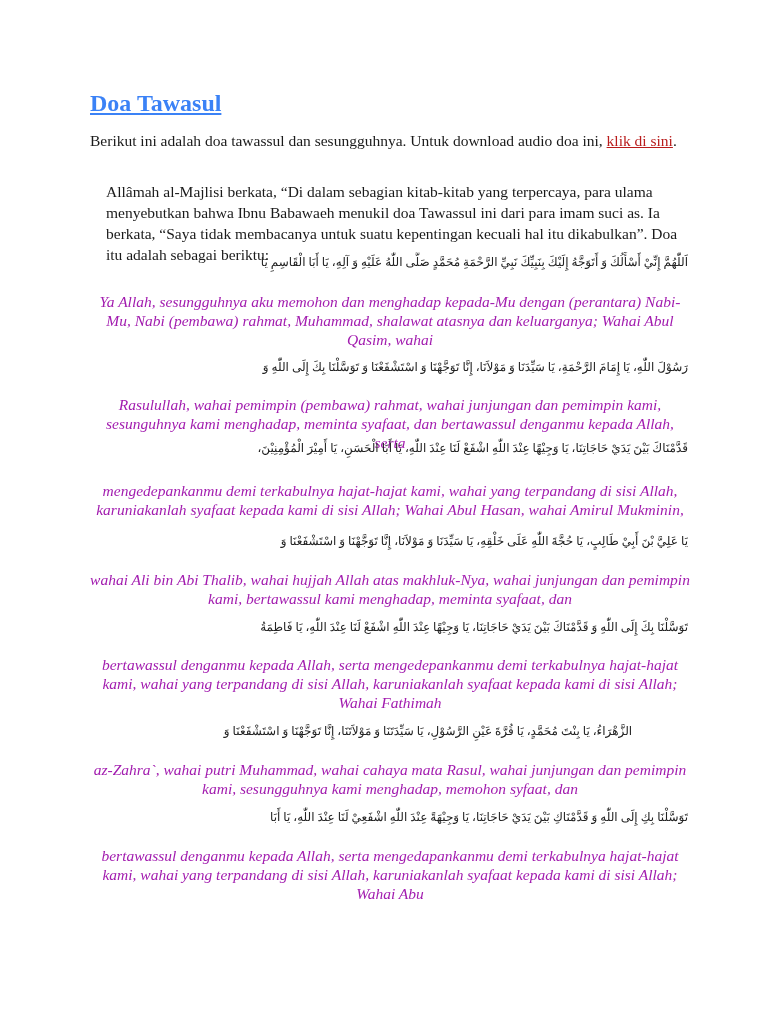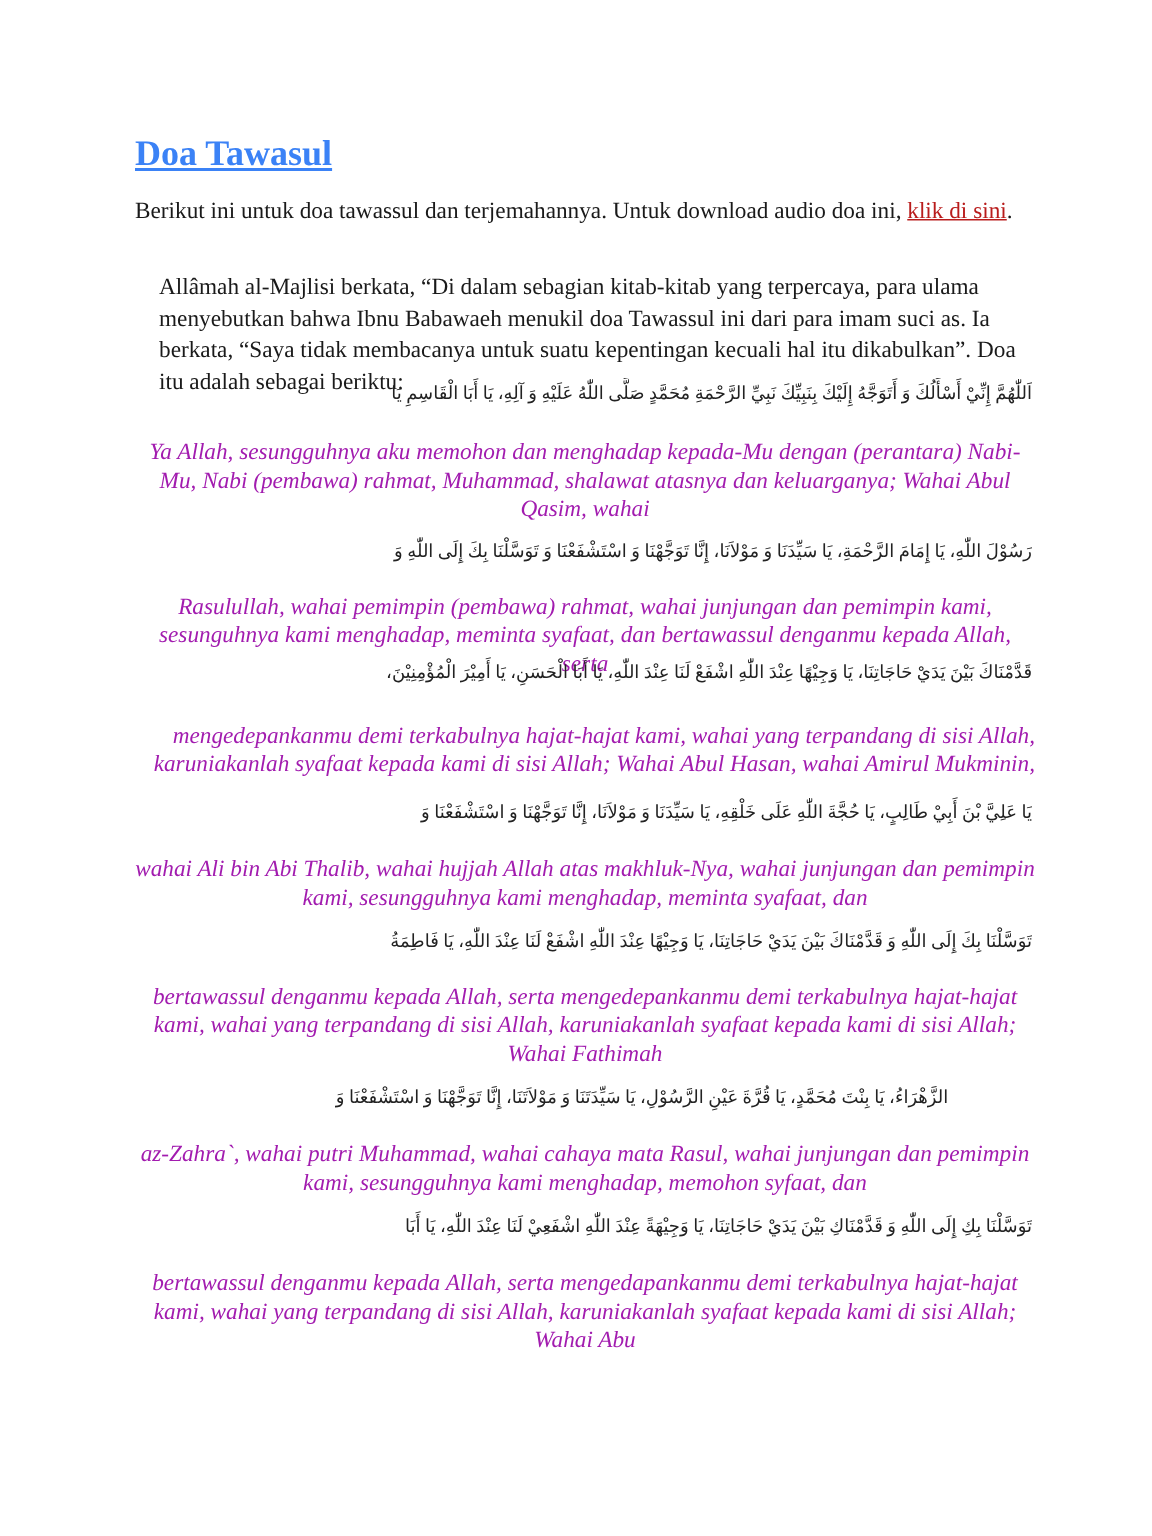--- a/index.html
+++ b/index.html
@@ -16,35 +16,35 @@
             font-family:Liberation Serif, serif; font-size:12px; line-height:20px; color:#222; white-space:nowrap; overflow:hidden; }
   .trans { position:absolute; left:0; width:600px; text-align:center; font-style:italic;
            font-size:15.5px; line-height:19px; color:#a21caf; }
 </style>
 </head>
 <body>
 
 <div class="page">
   <h1 class="title">Doa Tawasul</h1>
 
-  <div class="intro"><span>Berikut ini untuk doa tawassul dan terjemahannya. Untuk download audio doa ini, </span><a href="#">klik di sini</a><span>.</span></div>
+  <div class="intro"><span>Berikut ini adalah doa tawassul dan sesungguhnya. Untuk download audio doa ini, </span><a href="#">klik di sini</a><span>.</span></div>
 
   <p class="para2" style="margin:16px;">Allâmah al-Majlisi berkata, “Di dalam sebagian kitab-kitab yang terpercaya, para ulama menyebutkan bahwa Ibnu Babawaeh menukil doa Tawassul ini dari para imam suci as. Ia berkata, “Saya tidak membacanya untuk suatu kepentingan kecuali hal itu dikabulkan”. Doa itu adalah sebagai beriktu:</p>
 
   <div class="arabic" style="top:252px;">اَللّٰهُمَّ إِنِّيْ أَسْأَلُكَ وَ أَتَوَجَّهُ إِلَيْكَ بِنَبِيِّكَ نَبِيِّ الرَّحْمَةِ مُحَمَّدٍ صَلَّى اللّٰهُ عَلَيْهِ وَ آلِهِ، يَا أَبَا الْقَاسِمِ يَا</div>
   <div class="trans" style="top:292px;">Ya Allah, sesungguhnya aku memohon dan menghadap kepada-Mu dengan (perantara) Nabi-Mu, Nabi (pembawa) rahmat, Muhammad, shalawat atasnya dan keluarganya; Wahai Abul Qasim, wahai</div>
 
   <div class="arabic" style="top:357px;">رَسُوْلَ اللّٰهِ، يَا إِمَامَ الرَّحْمَةِ، يَا سَيِّدَنَا وَ مَوْلاَنَا، إِنَّا تَوَجَّهْنَا وَ اسْتَشْفَعْنَا وَ تَوَسَّلْنَا بِكَ إِلَى اللّٰهِ وَ</div>
   <div class="trans" style="top:395px;">Rasulullah, wahai pemimpin (pembawa) rahmat, wahai junjungan dan pemimpin kami, sesunguhnya kami menghadap, meminta syafaat, dan bertawassul denganmu kepada Allah, serta</div>
 
   <div class="arabic" style="top:438px;">قَدَّمْنَاكَ بَيْنَ يَدَيْ حَاجَاتِنَا، يَا وَجِيْهًا عِنْدَ اللّٰهِ اشْفَعْ لَنَا عِنْدَ اللّٰهِ، يَا أَبَا الْحَسَنِ، يَا أَمِيْرَ الْمُؤْمِنِيْنَ،</div>
-  <div class="trans" style="top:481px;text-align:right;">mengedepankanmu demi terkabulnya hajat-hajat kami, wahai yang terpandang di sisi Allah, karuniakanlah syafaat kepada kami di sisi Allah; Wahai Abul Hasan, wahai Amirul Mukminin,</div>
+  <div class="trans" style="top:481px;">mengedepankanmu demi terkabulnya hajat-hajat kami, wahai yang terpandang di sisi Allah, karuniakanlah syafaat kepada kami di sisi Allah; Wahai Abul Hasan, wahai Amirul Mukminin,</div>
 
   <div class="arabic" style="top:531px;">يَا عَلِيَّ بْنَ أَبِيْ طَالِبٍ، يَا حُجَّةَ اللّٰهِ عَلَى خَلْقِهِ، يَا سَيِّدَنَا وَ مَوْلاَنَا، إِنَّا تَوَجَّهْنَا وَ اسْتَشْفَعْنَا وَ</div>
-  <div class="trans" style="top:570px;">wahai Ali bin Abi Thalib, wahai hujjah Allah atas makhluk-Nya, wahai junjungan dan pemimpin kami, sesungguhnya kami menghadap, meminta syafaat, dan</div>
+  <div class="trans" style="top:570px;">wahai Ali bin Abi Thalib, wahai hujjah Allah atas makhluk-Nya, wahai junjungan dan pemimpin kami, bertawassul kami menghadap, meminta syafaat, dan</div>
 
   <div class="arabic" style="top:617px;">تَوَسَّلْنَا بِكَ إِلَى اللّٰهِ وَ قَدَّمْنَاكَ بَيْنَ يَدَيْ حَاجَاتِنَا، يَا وَجِيْهًا عِنْدَ اللّٰهِ اشْفَعْ لَنَا عِنْدَ اللّٰهِ، يَا فَاطِمَةُ</div>
   <div class="trans" style="top:655px;">bertawassul denganmu kepada Allah, serta mengedepankanmu demi terkabulnya hajat-hajat kami, wahai yang terpandang di sisi Allah, karuniakanlah syafaat kepada kami di sisi Allah; Wahai Fathimah</div>
 
   <div class="arabic" style="top:721px;text-align:center;">الزَّهْرَاءُ، يَا بِنْتَ مُحَمَّدٍ، يَا قُرَّةَ عَيْنِ الرَّسُوْلِ، يَا سَيِّدَتَنَا وَ مَوْلاَتَنَا، إِنَّا تَوَجَّهْنَا وَ اسْتَشْفَعْنَا وَ</div>
   <div class="trans" style="top:760px;">az-Zahra`, wahai putri Muhammad, wahai cahaya mata Rasul, wahai junjungan dan pemimpin kami, sesungguhnya kami menghadap, memohon syfaat, dan</div>
 
   <div class="arabic" style="top:807px;">تَوَسَّلْنَا بِكِ إِلَى اللّٰهِ وَ قَدَّمْنَاكِ بَيْنَ يَدَيْ حَاجَاتِنَا، يَا وَجِيْهَةً عِنْدَ اللّٰهِ اشْفَعِيْ لَنَا عِنْدَ اللّٰهِ، يَا أَبَا</div>
   <div class="trans" style="top:846px;">bertawassul denganmu kepada Allah, serta mengedapankanmu demi terkabulnya hajat-hajat kami, wahai yang terpandang di sisi Allah, karuniakanlah syafaat kepada kami di sisi Allah; Wahai Abu</div>
 </div>

